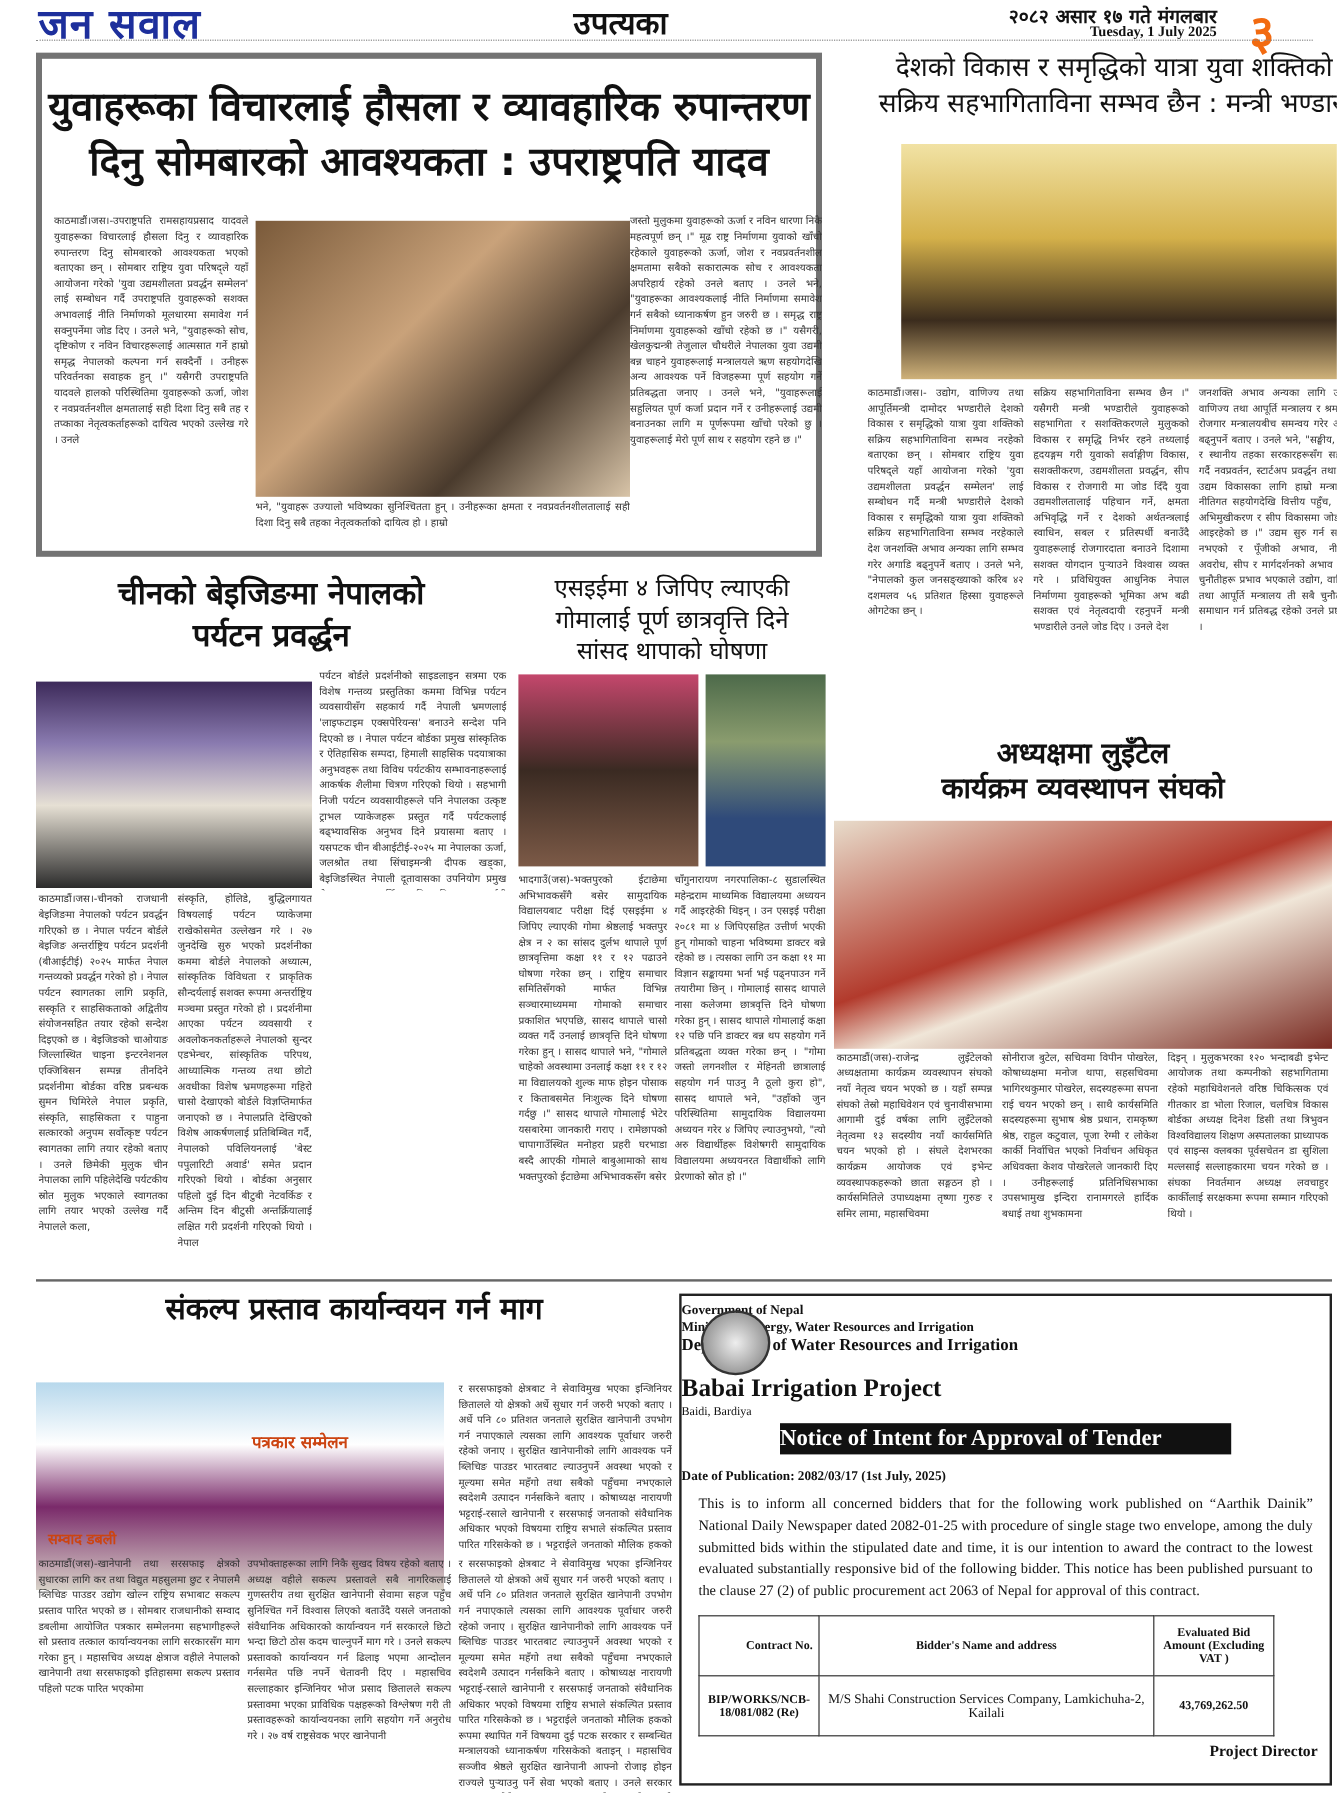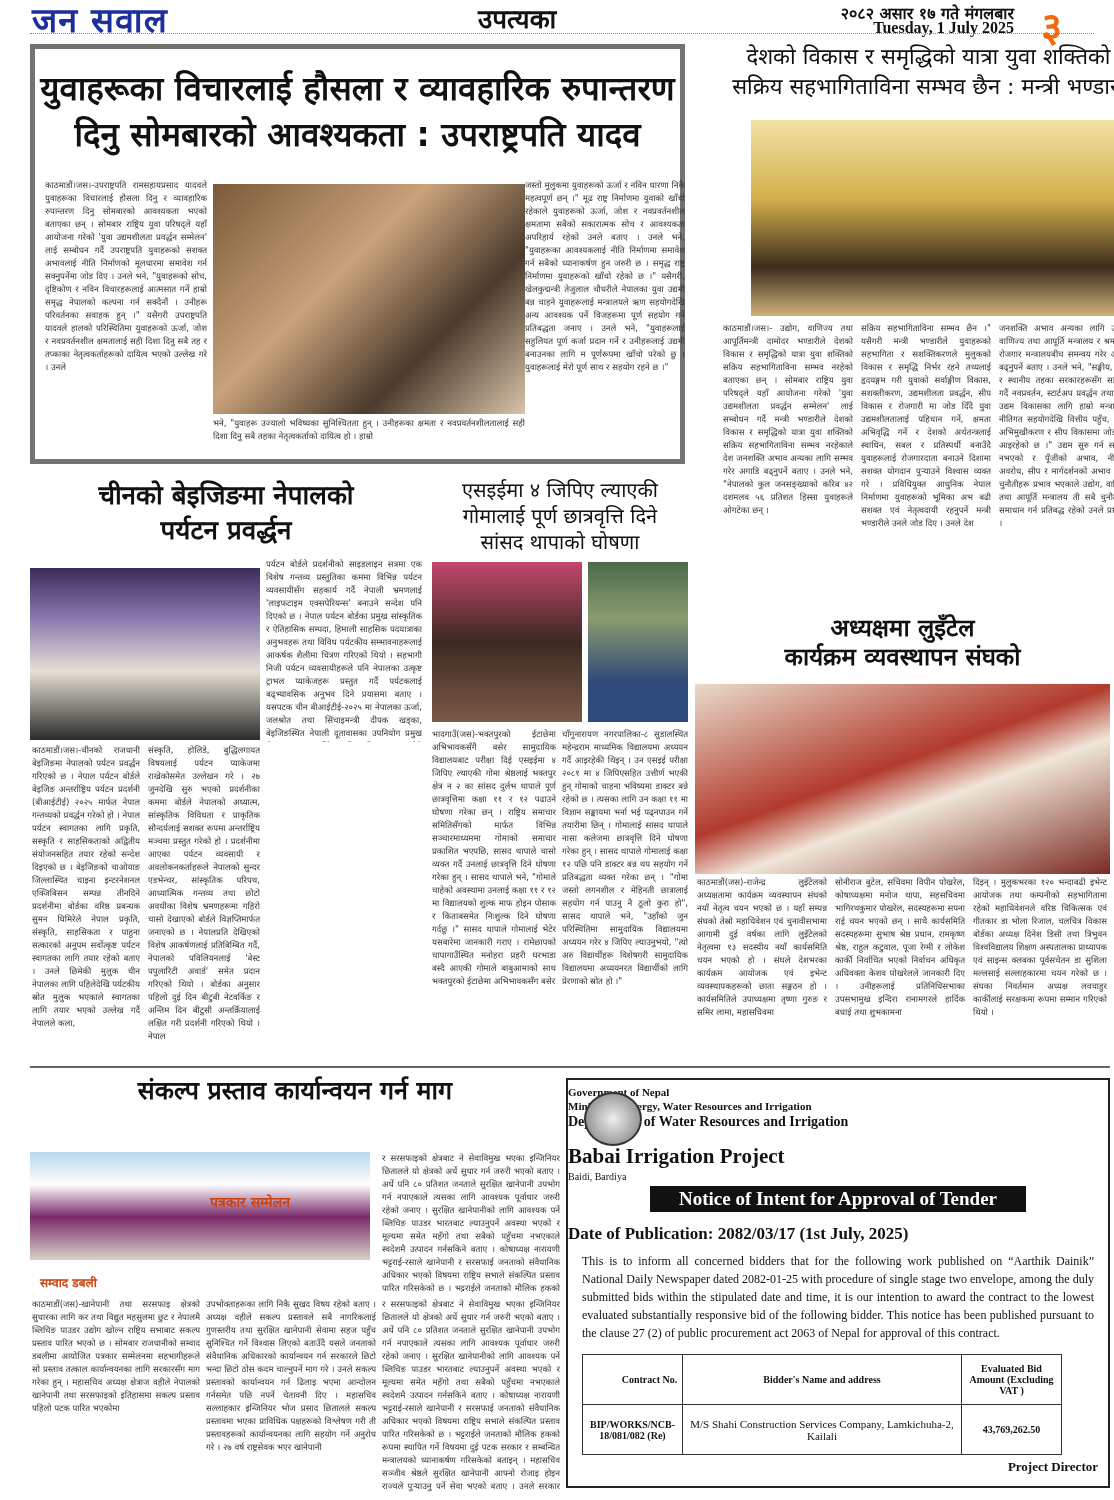--- a/index.html
+++ b/index.html
@@ -1,41 +1,41 @@
 <!DOCTYPE html>
 <html><head>
 <meta charset="utf-8">
 <style>
   * { box-sizing: border-box; margin: 0; padding: 0; }
   body { width: 1114px; height: 1500px; background: #fff; font-family: "DejaVu Sans", sans-serif; color: #111; position: relative; overflow: hidden; }
   .abs { position: absolute; }
   .masthead-name { left: 32px; top: -4px; font-size: 34px; font-weight: bold; color: #1d2f9c; letter-spacing: 1px; }
   .section-name { left: 478px; top: 0px; font-size: 26px; font-weight: bold; color: #111; }
   .date-np { right: 100px; top: 2px; font-size: 16px; font-weight: bold; }
-  .date-en { right: 100px; top: 19px; font-size: 16px; font-weight: bold; font-family: "Liberation Serif", serif; }
+  .date-en { right: 100px; top: 19px; font-size: 12px; font-weight: bold; font-family: "Liberation Serif", serif; }
   .page-num { right: 52px; top: -2px; font-size: 40px; font-weight: bold; color: #f26a10; font-family: "DejaVu Serif", serif; }
   .dotted { left: 30px; right: 20px; top: 33px; border-top: 1px dotted #888; }
   .rule-grey { left: 30px; top: 44px; width: 655px; height: 3px; background: #888; }
   .boxed { border: 5px solid #737373; }
   .headline { font-weight: bold; text-align: center; color: #111; line-height: 1.2; }
   .h-big { font-size: 33px; }
   .h-mid { font-size: 26px; }
   .h-light { font-weight: normal; }
   .body-text { font-size: 8.5px; line-height: 13px; color: #333; text-align: justify; }
   .photo { background: linear-gradient(135deg, #7a5a3a, #c9a27a 40%, #4a3b2d 70%, #d8c4a8); }
   .photo-red { background: linear-gradient(160deg, #e8dccb, #b23a2c 45%, #f0e6d8 60%, #7a2b22); }
   .photo-stage { background: linear-gradient(180deg, #3d2a5a, #8a7bb0 30%, #e6e0d4 60%, #2b2b2b); }
   .photo-yellow { background: linear-gradient(180deg, #f1e2a4, #d4b04a 40%, #3b2c1d 75%, #cfb27a); }
   .photo-girl { background: linear-gradient(180deg, #c4476c, #3a2a22 50%, #7c5a47); }
   .photo-man { background: linear-gradient(180deg, #4d6a4a, #8a9c6e 35%, #2f4a7a 75%); }
   .photo-press { background: linear-gradient(180deg, #b7d8ec, #ffffff 30%, #7a2a6a 60%, #d8d2c8); }
   .photo-caption-overlay { color: #c41; font-weight: bold; font-size: 10px; }
   .notice { border: 2px solid #222; font-family: "Liberation Serif", serif; }
   .notice .ln { text-align: left; font-weight: bold; }
-  .notice-banner { background: #111; color: #fff; font-size: 19px; font-weight: bold; text-align: center; }
+  .notice-banner { background: #111; color: #fff; font-size: 19px; font-weight: bold; text-align: left; }
   table.bids { border-collapse: collapse; font-family: "Liberation Serif", serif; font-size: 10px; }
   table.bids td, table.bids th { border: 1px solid #333; padding: 4px; text-align: center; vertical-align: middle; }
   .emblem { border-radius: 50%; border: 2px solid #333; background: radial-gradient(circle, #eee, #777); }
   .divider-h { height: 2px; background: #666; }
 </style>
 </head>
 <body>
 
 <div class="abs masthead-name">जन सवाल</div>
 <div class="abs section-name">उपत्यका</div>
@@ -88,39 +88,39 @@
   <div class="abs photo-red" style="left:0;top:72px;width:415px;height:190px;"></div>
   <div class="abs body-text" style="left:2px;top:264px;width:130px;height:186px;overflow:hidden;">काठमाडौं(जस)-राजेन्द्र लुइँटेलको अध्यक्षतामा कार्यक्रम व्यवस्थापन संघको नयाँ नेतृत्व चयन भएको छ । यहाँ सम्पन्न संघको तेस्रो महाधिवेशन एवं चुनावीसभामा आगामी दुई वर्षका लागि लुइँटेलको नेतृत्वमा १३ सदस्यीय नयाँ कार्यसमिति चयन भएको हो । संघले देशभरका कार्यक्रम आयोजक एवं इभेन्ट व्यवस्थापकहरूको छाता सङ्गठन हो । कार्यसमितिले उपाध्यक्षमा तृष्णा गुरुङ र समिर लामा, महासचिवमा</div>
   <div class="abs body-text" style="left:140px;top:264px;width:130px;height:186px;overflow:hidden;">सोनीराज बुटेल, सचिवमा विपीन पोखरेल, कोषाध्यक्षमा मनोज थापा, सहसचिवमा भागिरथकुमार पोखरेल, सदस्यहरूमा सपना राई चयन भएको छन् । साथै कार्यसमिति सदस्यहरूमा सुभाष श्रेष्ठ प्रधान, रामकृष्ण श्रेष्ठ, राहुल कटुवाल, पूजा रेग्मी र लोकेश कार्की निर्वाचित भएको निर्वाचन अधिकृत अधिवक्ता केशव पोखरेलले जानकारी दिए । उनीहरूलाई प्रतिनिधिसभाका उपसभामुख इन्दिरा रानामगरले हार्दिक बधाई तथा शुभकामना</div>
   <div class="abs body-text" style="left:278px;top:264px;width:134px;height:186px;overflow:hidden;">दिइन् । मुलुकभरका १२० भन्दाबढी इभेन्ट आयोजक तथा कम्पनीको सहभागितामा रहेको महाधिवेशनले वरिष्ठ चिकित्सक एवं गीतकार डा भोला रिजाल, चलचित्र विकास बोर्डका अध्यक्ष दिनेश डिसी तथा त्रिभुवन विश्वविद्यालय शिक्षण अस्पतालका प्राध्यापक एवं साइन्स क्लबका पूर्वसचेतन डा सुशिला मल्लसाई सल्लाहकारमा चयन गरेको छ । संघका निवर्तमान अध्यक्ष लवचाहुर कार्कीलाई सरक्षकमा रूपमा सम्मान गरिएको थियो ।</div>
 </div>
 
 <div class="abs divider-h" style="left:30px;top:1066px;width:1080px;"></div>
 
 <div class="abs" style="left:30px;top:1072px;width:530px;height:425px;">
   <div class="headline h-mid" style="font-size:25px;margin-top:4px;">संकल्प प्रस्ताव कार्यान्वयन गर्न माग</div>
-  <div class="abs photo-press" style="left:0;top:80px;width:340px;height:108px;">
+  <div class="abs photo-press" style="left:0;top:80px;width:340px;height:173px;">
     <div class="abs photo-caption-overlay" style="left:180px;top:40px;font-size:14px;">पत्रकार सम्मेलन</div>
     <div class="abs photo-caption-overlay" style="left:10px;top:122px;font-size:12px;">सम्वाद डबली</div>
   </div>
   <div class="abs body-text" style="left:352px;top:80px;width:178px;height:140px;overflow:hidden;">र सरसफाइको क्षेत्रबाट ने सेवाविमुख भएका इन्जिनियर छितालले यो क्षेत्रको अर्धे सुधार गर्न जरुरी भएको बताए । अर्धे पनि ८० प्रतिशत जनताले सुरक्षित खानेपानी उपभोग गर्न नपाएकाले त्यसका लागि आवश्यक पूर्वाधार जरुरी रहेको जनाए । सुरक्षित खानेपानीको लागि आवश्यक पर्ने ब्लिचिङ पाउडर भारतबाट ल्याउनुपर्ने अवस्था भएको र मूल्यमा समेत महँगो तथा सबैको पहुँचमा नभएकाले स्वदेशमै उत्पादन गर्नसकिने बताए । कोषाध्यक्ष नारायणी भट्टराई-रसाले खानेपानी र सरसफाई जनताको संवैधानिक अधिकार भएको विषयमा राष्ट्रिय सभाले संकल्पित प्रस्ताव पारित गरिसकेको छ । भट्टराईले जनताको मौलिक हकको रूपमा स्थापित गर्ने विषयमा दुई पटक सरकार र सम्बन्धित मन्त्रालयको ध्यानाकर्षण गरिसकेको बताइन् । महासचिव सञ्जीव श्रेष्ठले सुरक्षित खानेपानी आफ्नो रोजाइ होइन राज्यले पुऱ्याउनु पर्ने सेवा भएको बताए । उनले सरकार तत्काल कार्ययोजना बनाएर प्रस्ताव कार्यान्वयन गर्न माग गरे ।</div>
   <div class="abs body-text" style="left:2px;top:226px;width:168px;height:196px;overflow:hidden;">काठमाडौं(जस)-खानेपानी तथा सरसफाइ क्षेत्रको सुधारका लागि कर तथा विद्युत महसुलमा छुट र नेपालमै ब्लिचिङ पाउडर उद्योग खोल्न राष्ट्रिय सभाबाट सकल्प प्रस्ताव पारित भएको छ । सोमबार राजधानीको सम्वाद डबलीमा आयोजित पत्रकार सम्मेलनमा सहभागीहरूले सो प्रस्ताव तत्काल कार्यान्वयनका लागि सरकारसँग माग गरेका हुन् । महासचिव अध्यक्ष क्षेत्राज वहीले नेपालको खानेपानी तथा सरसफाइको इतिहासमा सकल्प प्रस्ताव पहिलो पटक पारित भएकोमा</div>
   <div class="abs body-text" style="left:176px;top:226px;width:170px;height:196px;overflow:hidden;">उपभोक्ताहरूका लागि निकै सुखद विषय रहेको बताए । अध्यक्ष वहीले सकल्प प्रस्तावले सबै नागरिकलाई गुणस्तरीय तथा सुरक्षित खानेपानी सेवामा सहज पहुँच सुनिश्चित गर्ने विश्वास लिएको बताउँदै यसले जनताको संवैधानिक अधिकारको कार्यान्वयन गर्न सरकारले छिटो भन्दा छिटो ठोस कदम चाल्नुपर्ने माग गरे । उनले सकल्प प्रस्तावको कार्यान्वयन गर्न ढिलाइ भएमा आन्दोलन गर्नसमेत पछि नपर्ने चेतावनी दिए । महासचिव सल्लाहकार इन्जिनियर भोज प्रसाद छितालले सकल्प प्रस्तावमा भएका प्राविधिक पक्षहरूको विश्लेषण गरी ती प्रस्तावहरूको कार्यान्वयनका लागि सहयोग गर्ने अनुरोध गरे । २७ वर्ष राष्ट्रसेवक भएर खानेपानी</div>
   <div class="abs body-text" style="left:352px;top:226px;width:178px;height:196px;overflow:hidden;">र सरसफाइको क्षेत्रबाट ने सेवाविमुख भएका इन्जिनियर छितालले यो क्षेत्रको अर्धे सुधार गर्न जरुरी भएको बताए । अर्धे पनि ८० प्रतिशत जनताले सुरक्षित खानेपानी उपभोग गर्न नपाएकाले त्यसका लागि आवश्यक पूर्वाधार जरुरी रहेको जनाए । सुरक्षित खानेपानीको लागि आवश्यक पर्ने ब्लिचिङ पाउडर भारतबाट ल्याउनुपर्ने अवस्था भएको र मूल्यमा समेत महँगो तथा सबैको पहुँचमा नभएकाले स्वदेशमै उत्पादन गर्नसकिने बताए । कोषाध्यक्ष नारायणी भट्टराई-रसाले खानेपानी र सरसफाई जनताको संवैधानिक अधिकार भएको विषयमा राष्ट्रिय सभाले संकल्पित प्रस्ताव पारित गरिसकेको छ । भट्टराईले जनताको मौलिक हकको रूपमा स्थापित गर्ने विषयमा दुई पटक सरकार र सम्बन्धित मन्त्रालयको ध्यानाकर्षण गरिसकेको बताइन् । महासचिव सञ्जीव श्रेष्ठले सुरक्षित खानेपानी आफ्नो रोजाइ होइन राज्यले पुऱ्याउनु पर्ने सेवा भएको बताए । उनले सरकार तत्काल कार्ययोजना बनाएर प्रस्ताव कार्यान्वयन गर्न माग गरे ।</div>
 </div>
 
 <div class="abs notice" style="left:566px;top:1078px;width:544px;height:410px;">
   <div class="abs emblem" style="left:16px;top:12px;width:58px;height:54px;"></div>
   <div class="ln" style="margin-top:6px;font-size:11px;">Government of Nepal</div>
   <div class="ln" style="font-size:11px;margin-top:2px;">Ministry of Energy, Water Resources and Irrigation</div>
   <div class="ln" style="font-size:14px;margin-top:2px;">Department of Water Resources and Irrigation</div>
   <div class="ln" style="font-size:21px;margin-top:14px;">Babai Irrigation Project</div>
   <div class="ln" style="font-size:10px;font-weight:normal;margin-top:2px;">Baidi, Bardiya</div>
   <div class="notice-banner" style="margin:4px auto 0;width:376px;padding:2px 0;">Notice of Intent for Approval of Tender</div>
-  <div class="ln" style="font-size:17px;margin-top:12px;">Date of Publication: 2082/03/17 (1st July, 2025)</div>
+  <div class="ln" style="font-size:11px;margin-top:12px;">Date of Publication: 2082/03/17 (1st July, 2025)</div>
   <div style="font-size:12px;line-height:18px;text-align:justify;margin:8px 14px 0 14px;">This is to inform all concerned bidders that for the following work published on “Aarthik Dainik” National Daily Newspaper dated 2082-01-25 with procedure of single stage two envelope, among the duly submitted bids within the stipulated date and time, it is our intention to award the contract to the lowest evaluated substantially responsive bid of the following bidder. This notice has been published pursuant to the clause 27 (2) of public procurement act 2063 of Nepal for approval of this contract.</div>
   <table class="bids" style="margin:12px 0 0 14px;width:480px;">
     <tbody>
         <tr>
       <th style="width:100px;height:50px;padding-left:38px;">Contract No.</th>
       <th>Bidder's Name and address</th>
       <th style="width:100px;">Evaluated Bid Amount (Excluding VAT )</th>
     </tr>
     <tr>
       <td style="font-weight:bold;height:50px;">BIP/WORKS/NCB-18/081/082 (Re)</td>

